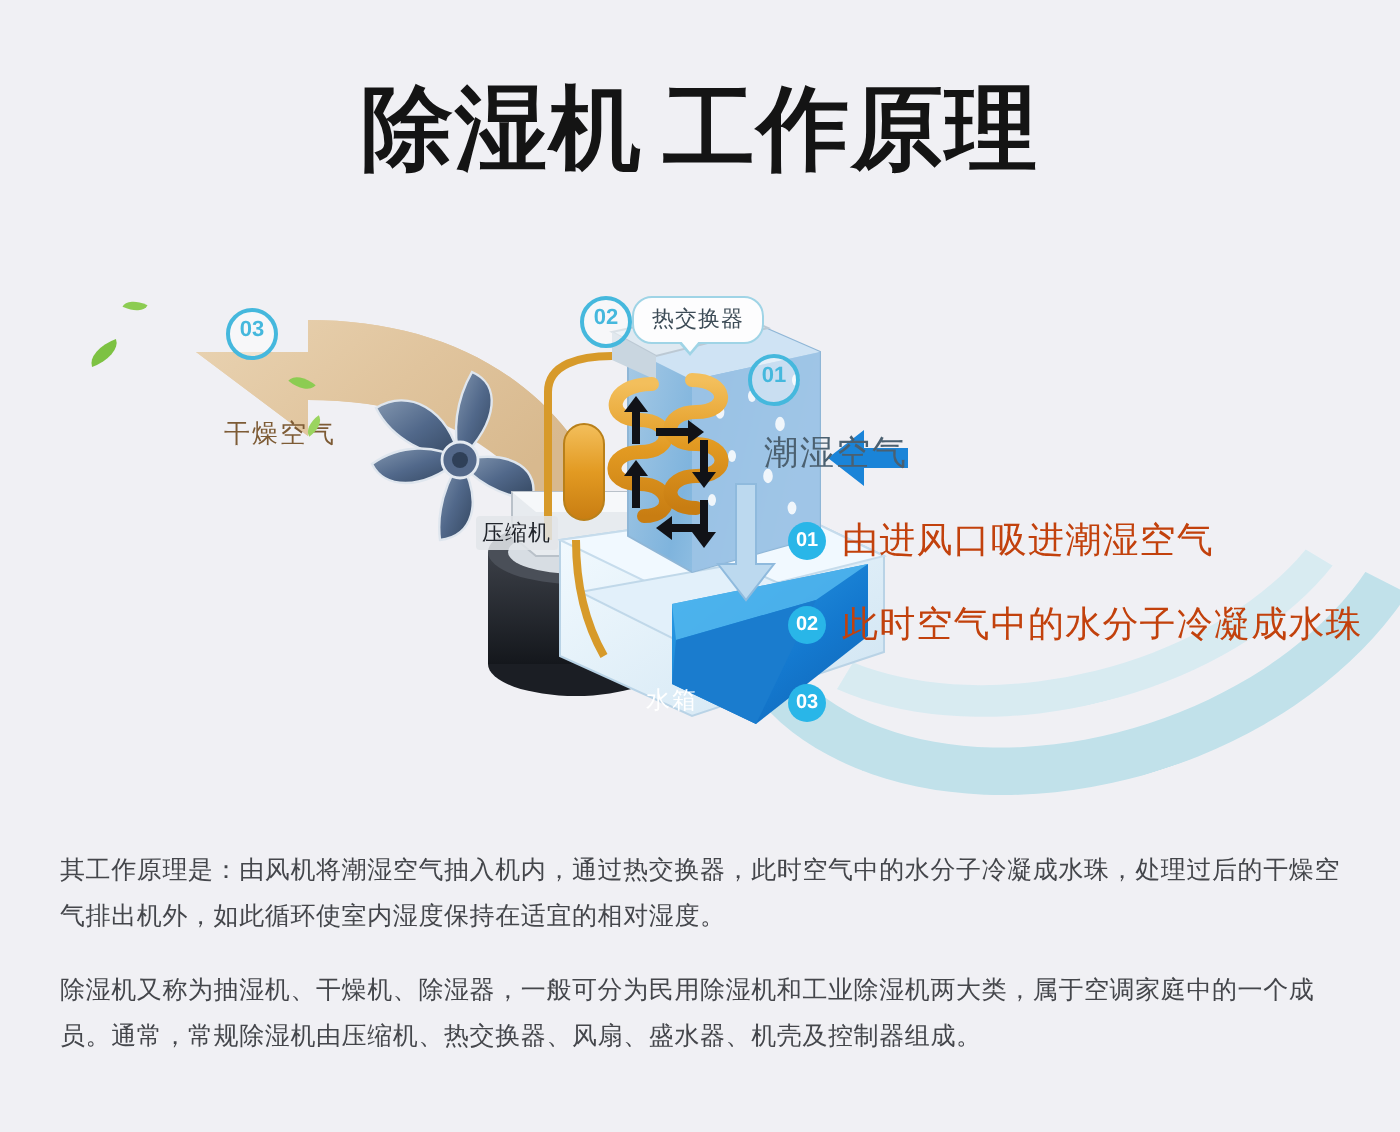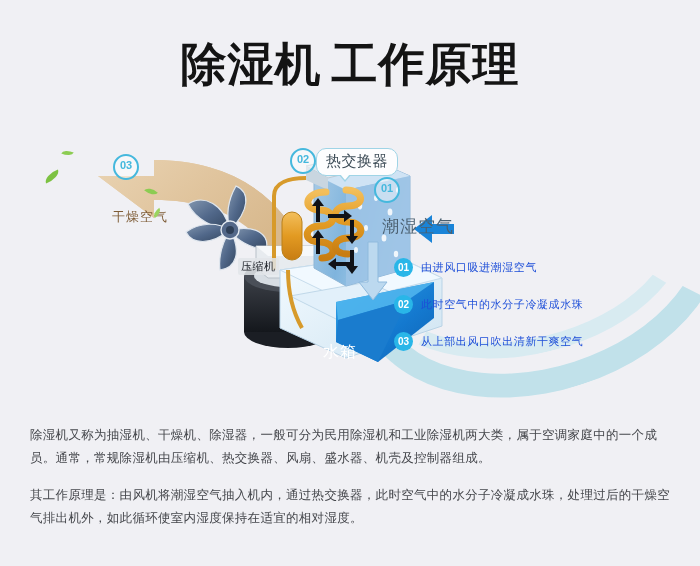--- a/index.html
+++ b/index.html
@@ -122,21 +122,21 @@
 
   
   .callout {
     position: absolute;
     left: 316px;
     top: 28px;
     padding: 3px 9px 4px 9px;
     border: 1px solid #9fd4e6;
     border-radius: 10px;
     background: #fdfdfe;
-    font-size: 15px;
+    font-size: 11px;
     color: #3d4c57;
     letter-spacing: .5px;
     white-space: nowrap;
   }
   .callout:after {
     content: "";
     position: absolute;
     left: 22px;
     bottom: -7px;
     width: 0; height: 0;
@@ -184,21 +184,21 @@
     background: rgba(226,229,233,.85);
     padding: 1px 3px;
     border-radius: 2px;
     letter-spacing: .5px;
     white-space: nowrap;
   }
   .lbl-tank {
     position: absolute;
     left: 323px;
     top: 222px;
-    font-size: 16px;
+    font-size: 12px;
     color: #ffffff;
     letter-spacing: 1px;
     white-space: nowrap;
   }
 
   
   .legend {
     position: absolute;
     left: 394px;
     top: 258px;
@@ -217,22 +217,22 @@
     border-radius: 50%;
     background: #29b6e8;
     color: #fff;
     font-size: 10px;
     font-weight: bold;
     line-height: 19px;
     text-align: center;
     margin-right: 8px;
   }
   .legend-text {
-    font-size: 11px;
-    color: #1d4ed8;
+    font-size: 18px;
+    color: #c2410c;
     letter-spacing: .6px;
     white-space: nowrap;
   }
 
   
   .copy {
     position: absolute;
     left: 30px;
     top: 424px;
     width: 640px;
@@ -412,22 +412,21 @@
     <div class="legend-row">
       <div class="badge-f">01</div>
       <div class="legend-text">由进风口吸进潮湿空气</div>
     </div>
     <div class="legend-row">
       <div class="badge-f">02</div>
       <div class="legend-text">此时空气中的水分子冷凝成水珠</div>
     </div>
     <div class="legend-row">
       <div class="badge-f">03</div>
-      <div class="legend-text">从上部出风口吹出清新干爽空气</div>
     </div>
   </div>
 
   <div class="copy">
+    <p class="para">其工作原理是：由风机将潮湿空气抽入机内，通过热交换器，此时空气中的水分子冷凝成水珠，处理过后的干燥空气排出机外，如此循环使室内湿度保持在适宜的相对湿度。</p>
     <p class="para">除湿机又称为抽湿机、干燥机、除湿器，一般可分为民用除湿机和工业除湿机两大类，属于空调家庭中的一个成员。通常，常规除湿机由压缩机、热交换器、风扇、盛水器、机壳及控制器组成。</p>
-    <p class="para">其工作原理是：由风机将潮湿空气抽入机内，通过热交换器，此时空气中的水分子冷凝成水珠，处理过后的干燥空气排出机外，如此循环使室内湿度保持在适宜的相对湿度。</p>
   </div>
 
 </div>
 
 </body></html>

